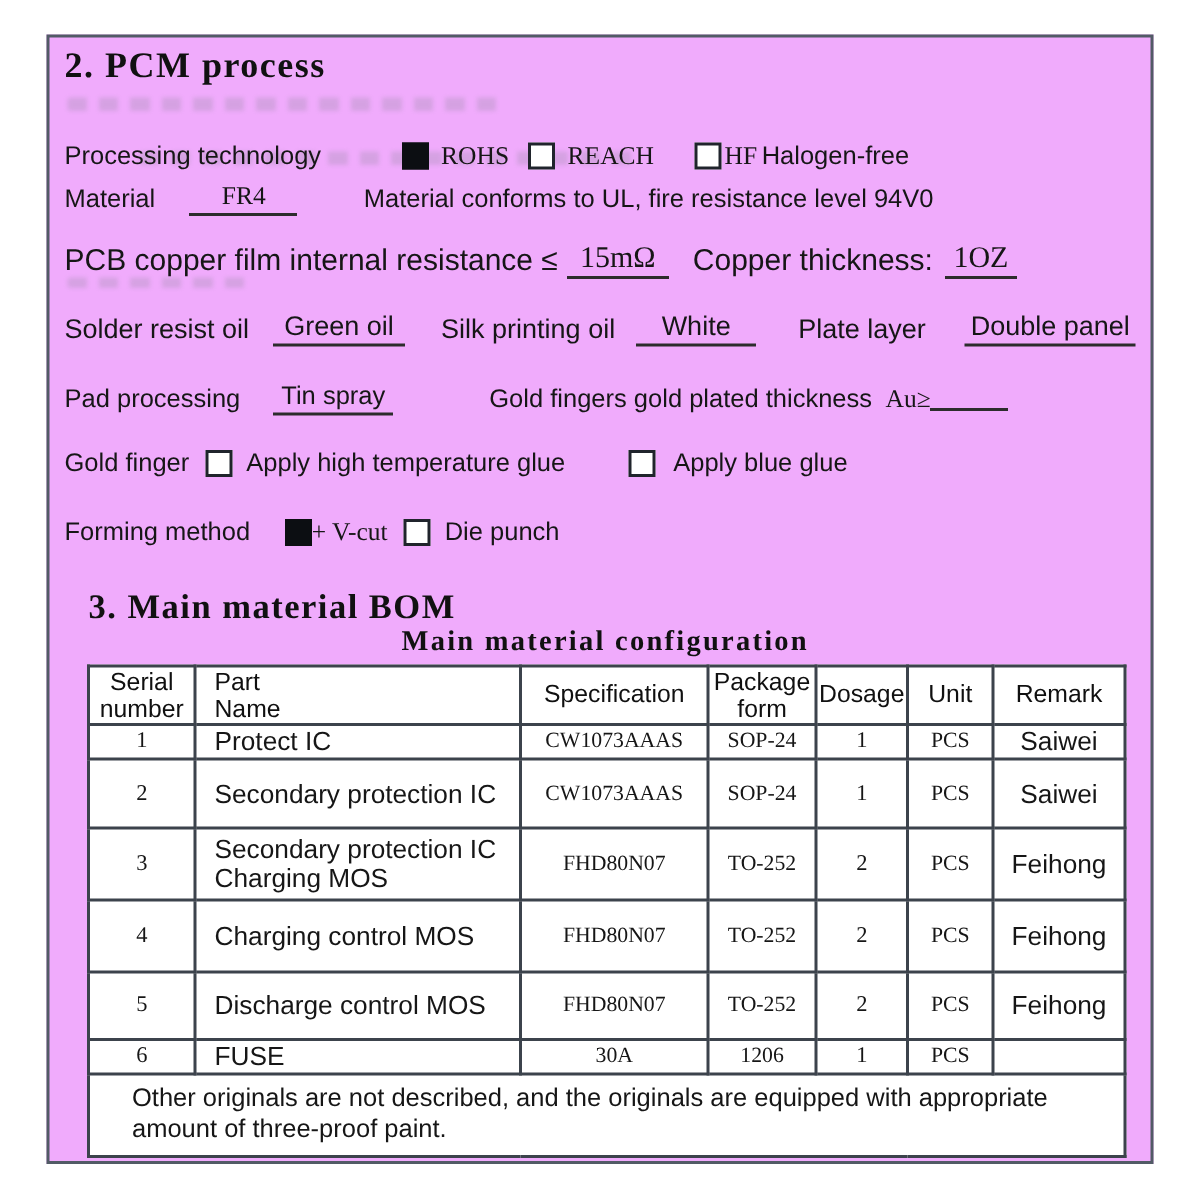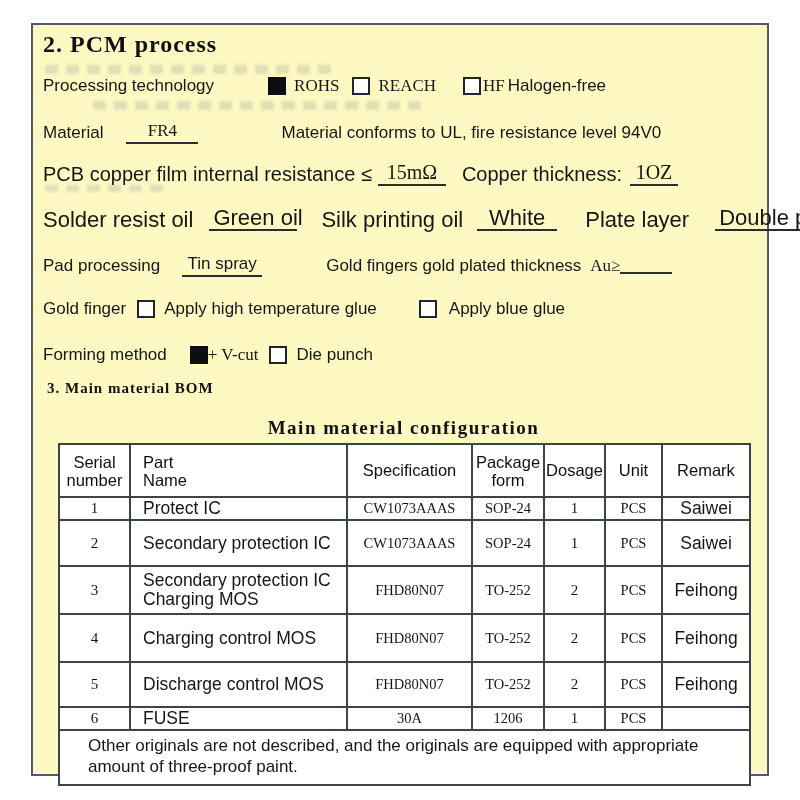--- a/index.html
+++ b/index.html
@@ -1,38 +1,38 @@
 <!DOCTYPE html>
 <html><head>
 <meta charset="utf-8">
 <style>
   html,body{margin:0;padding:0;background:#ffffff;}
   body{width:800px;height:800px;position:relative;overflow:hidden;
        font-family:"Liberation Sans",sans-serif;color:#161616;}
   .frame{position:absolute;left:31px;top:23px;width:738px;height:753px;
-         border:2px solid #525b66;background:#fef9c3;box-sizing:border-box;}
+         border:2px solid #525b66;background:#f0abfc;box-sizing:border-box;}
 
   
   .h-pcm{position:absolute;left:10px;top:6px;margin:0;
          font-family:"Liberation Serif","DejaVu Serif",serif;
          font-weight:bold;font-size:24px;letter-spacing:1px;color:#111;}
-  .h-bom{position:absolute;left:10px;top:351px;margin:4px;
+  .h-bom{position:absolute;left:10px;top:351px;margin:16px;
          font-family:"Liberation Serif","DejaVu Serif",serif;
-         font-weight:bold;font-size:15px;letter-spacing:1px;color:#111;}
+         font-weight:bold;font-size:23px;letter-spacing:1px;color:#111;}
   .tbl-title{position:absolute;left:25px;top:392px;width:691px;margin:0;
          text-align:center;font-family:"Liberation Serif","DejaVu Serif",serif;
          font-weight:bold;font-size:19px;letter-spacing:1.5px;color:#111;}
 
   
   .row{position:absolute;left:10px;right:8px;display:flex;align-items:center;
        font-size:17px;line-height:21px;white-space:nowrap;}
-  .r-proc{top:50px;}
+  .r-proc{top:68px;}
   .r-mat{top:95px;}
   .r-pcb{top:137px;font-size:20px;}
-  .r-sold{top:182px;font-size:22px;}
+  .r-sold{top:182px;font-size:18px;}
   .r-pad{top:228px;}
   .r-gold{top:273px;}
   .r-form{top:319px;}
 
   .serif{font-family:"Liberation Serif","DejaVu Serif",serif;}
   .u{display:inline-block;text-align:center;border-bottom:2px solid #2c2c2c;
      padding:0 4px 1px 4px;box-sizing:border-box;}
   .blank{display:inline-block;border-bottom:2px solid #2c2c2c;height:16px;}
 
   .cb{display:inline-block;width:14px;height:14px;border:2px solid #20242c;
@@ -40,21 +40,21 @@
   .cb.checked{background:#0c0e12;border-color:#0c0e12;}
 
   .ghost{position:absolute;height:9px;border-radius:2px;opacity:.5;filter:blur(1.4px);
      background:repeating-linear-gradient(90deg,rgba(125,130,140,.45) 0 13px,rgba(125,130,140,0) 13px 21px);}
 
   
   table{position:absolute;left:25px;top:418px;width:691px;border-collapse:collapse;
         table-layout:fixed;background:#fff;}
   th,td{border:2px solid #3c434c;padding:0;vertical-align:middle;text-align:center;
         overflow:hidden;}
-  thead tr{height:53px;}
+  thead tr{height:39px;}
   th{font-size:16.5px;font-weight:normal;color:#101010;}
   .pre{white-space:pre-line;line-height:18px;}
   .left{text-align:left;padding-left:12px;}
   td.part{text-align:left;padding-left:12px;font-size:17.5px;line-height:19px;}
   td.ser,td.dos{font-family:"Liberation Serif","DejaVu Serif",serif;font-size:15px;}
   td.spec,td.pkg,td.unit{font-family:"Liberation Serif","DejaVu Serif",serif;font-size:14.5px;}
   td.rem{font-size:17.5px;}
   tbody tr:nth-child(1){height:22px;}
   tbody tr:nth-child(2){height:46px;}
   tbody tr:nth-child(3){height:48px;}
@@ -82,21 +82,21 @@
     <span class="cb" style="margin-left:13px;"></span>
     <span class="serif" style="margin-left:8px;">REACH</span>
     <span class="cb" style="margin-left:27px;"></span>
     <span class="serif" style="margin-left:2px;">HF</span>
     <span style="margin-left:3px;">Halogen-free</span>
   </div>
 
   <div class="row r-mat">
     <span>Material</span>
     <span class="u serif" style="margin-left:23px;min-width:72px;">FR4</span>
-    <span style="margin-left:83px;">Material conforms to UL, fire resistance level 94V0</span>
+    <span style="margin-left:44px;">Material conforms to UL, fire resistance level 94V0</span>
   </div>
 
   <div class="row r-pcb">
     <span>PCB copper film internal resistance ≤</span>
     <span class="u serif" style="margin-left:6px;min-width:68px;">15mΩ</span>
     <span style="margin-left:16px;">Copper thickness:</span>
     <span class="u serif" style="margin-left:8px;min-width:48px;">1OZ</span>
   </div>
 
   <div class="row r-sold">

